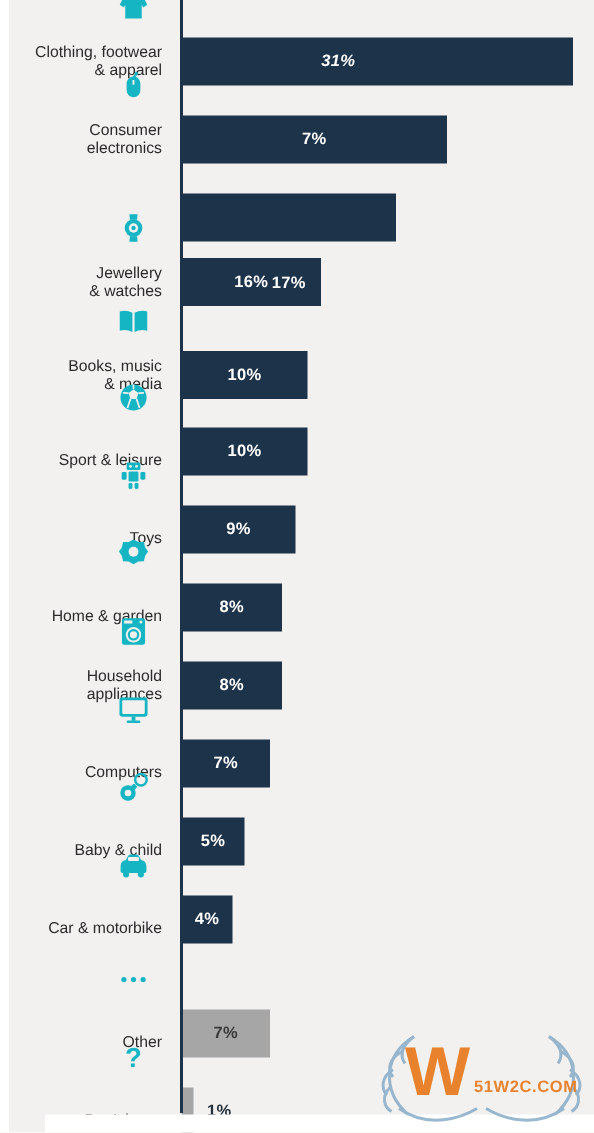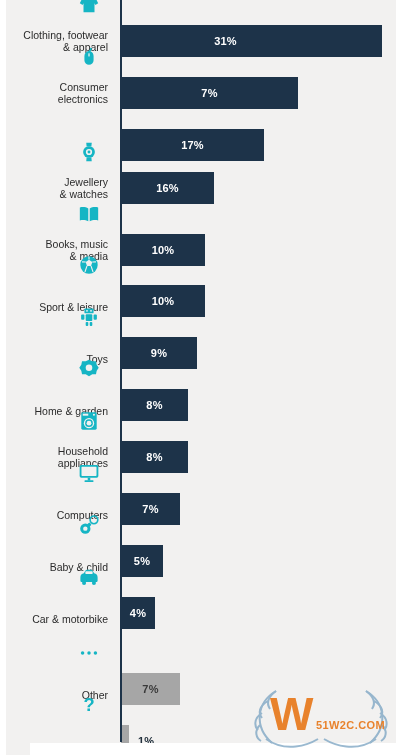--- a/index.html
+++ b/index.html
@@ -161,39 +161,39 @@
         <div class="label-cell">
           <span class="icon-wrap">
             <svg width="24" height="22" viewBox="0 0 24 24" fill="#16b5c4">
               <path d="M8 3 L4 6 L2 10 L5 12 L6 10 L6 20 L18 20 L18 10 L19 12 L22 10 L20 6 L16 3 L14 5 A2.5 2.5 0 0 1 10 5 Z"></path>
             </svg>
           </span>
           <div class="cat-label">Clothing, footwear
 &amp; apparel</div>
         </div>
         <div class="bar" style="width: 261px;"></div>
-        <div class="bar-value inside" style="left: 121px; width: 209px;">31%</div>
+        <div class="bar-value inside" style="left: 121px; width: 209px; font-style: italic;">31%</div>
       </div>
       <div class="row" style="top: 67px;">
         <div class="label-cell">
           <span class="icon-wrap">
             <svg width="24" height="22" viewBox="0 0 24 24" fill="#16b5c4">
               <path d="M13.5 2 C15 2 15.5 3 15 4 L13.6 5.6 C15.6 6.4 17 8.4 17 10.8 L17 15.5 A5 5 0 0 1 7 15.5 L7 10.8 C7 8 9 5.8 11.6 5.4 L13 3.6 C13.1 3.2 13.2 2 13.5 2 Z M12 8 L12 11"></path>
               <rect x="11.3" y="8" width="1.4" height="3.4" fill="#f2f1f0"></rect>
             </svg>
           </span>
           <div class="cat-label">Consumer
 electronics</div>
         </div>
         <div class="bar" style="width: 177px;"></div>
         <div class="bar-value inside" style="left: 121px; width: 177px;">7%</div>
       </div>
       <div class="row" style="top: 119px;">
         <div class="bar" style="width: 143px;"></div>
-        <div class="bar-value inside" style="left: 121px; width: 143px;">17%</div>
+        <div class="bar-value inside" style="left: 121px; width: 143px; margin-top: 44px;">17%</div>
       </div>
       <div class="row" style="top: 162px;">
         <div class="label-cell">
           <span class="icon-wrap">
             <svg width="24" height="22" viewBox="0 0 24 24" fill="#16b5c4">
               <path d="M9 2 L15 2 L14.6 6 L9.4 6 Z"></path>
               <path d="M9 22 L15 22 L14.6 18 L9.4 18 Z"></path>
               <circle cx="12" cy="12" r="6.4"></circle>
               <circle cx="12" cy="12" r="3.4" fill="#f2f1f0"></circle>
               <circle cx="12" cy="12" r="1.6"></circle>

